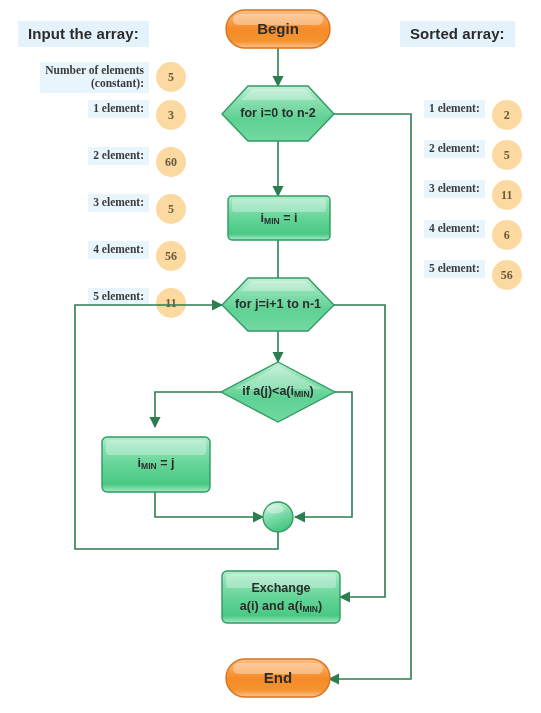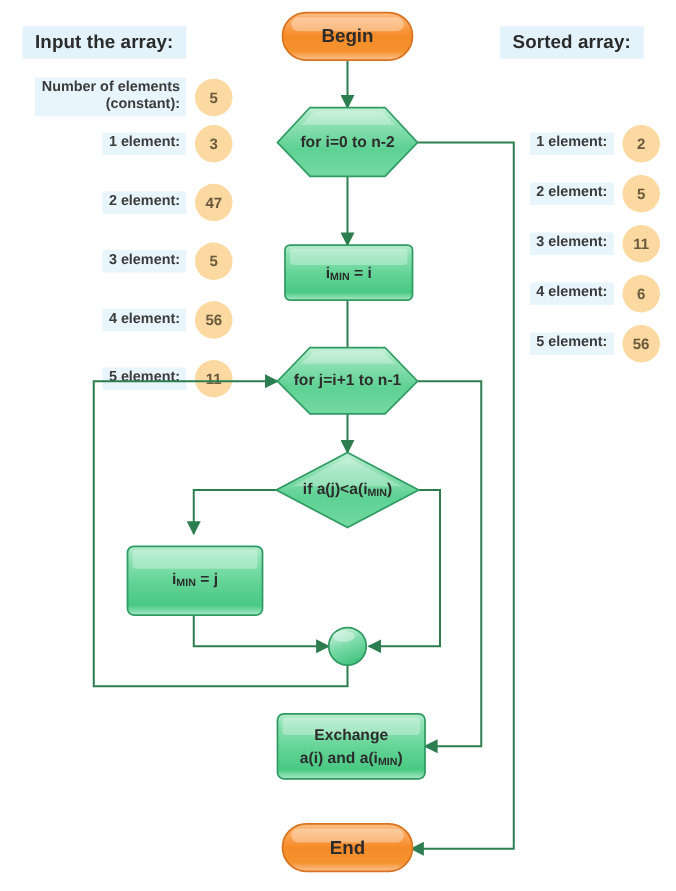--- a/index.html
+++ b/index.html
@@ -26,21 +26,22 @@
     color: #2b2b2b;
     font-size: 15px;
     font-weight: bold;
     letter-spacing: .1px;
     padding: 4px 10px 5px 10px;
     white-space: nowrap;
   }
   .row {
     position: absolute;
     display: flex;
-    align-items: center;
+    align-items: flex-start;
+    font-family: Liberation Serif, serif;
   }
   .row.right-align { justify-content: flex-end; }
   .row-label {
     background: #e9f5fc;
     color: #3b3b3b;
     font-size: 11.5px;
     font-weight: bold;
     line-height: 13px;
     padding: 2px 5px 3px 5px;
     text-align: right;
@@ -95,21 +96,21 @@
     <span class="row-label">Number of elements
 (constant):</span>
     <span class="row-bubble">5</span>
   </div>
   <div class="row right-align" style="left:0px; top:100px; width:186px;">
     <span class="row-label">1 element:</span>
     <span class="row-bubble">3</span>
   </div>
   <div class="row right-align" style="left:0px; top:147px; width:186px;">
     <span class="row-label">2 element:</span>
-    <span class="row-bubble">47</span>
+    <span class="row-bubble">60</span>
   </div>
   <div class="row right-align" style="left:0px; top:194px; width:186px;">
     <span class="row-label">3 element:</span>
     <span class="row-bubble">5</span>
   </div>
   <div class="row right-align" style="left:0px; top:241px; width:186px;">
     <span class="row-label">4 element:</span>
     <span class="row-bubble">56</span>
   </div>
   <div class="row right-align" style="left:0px; top:288px; width:186px;">

